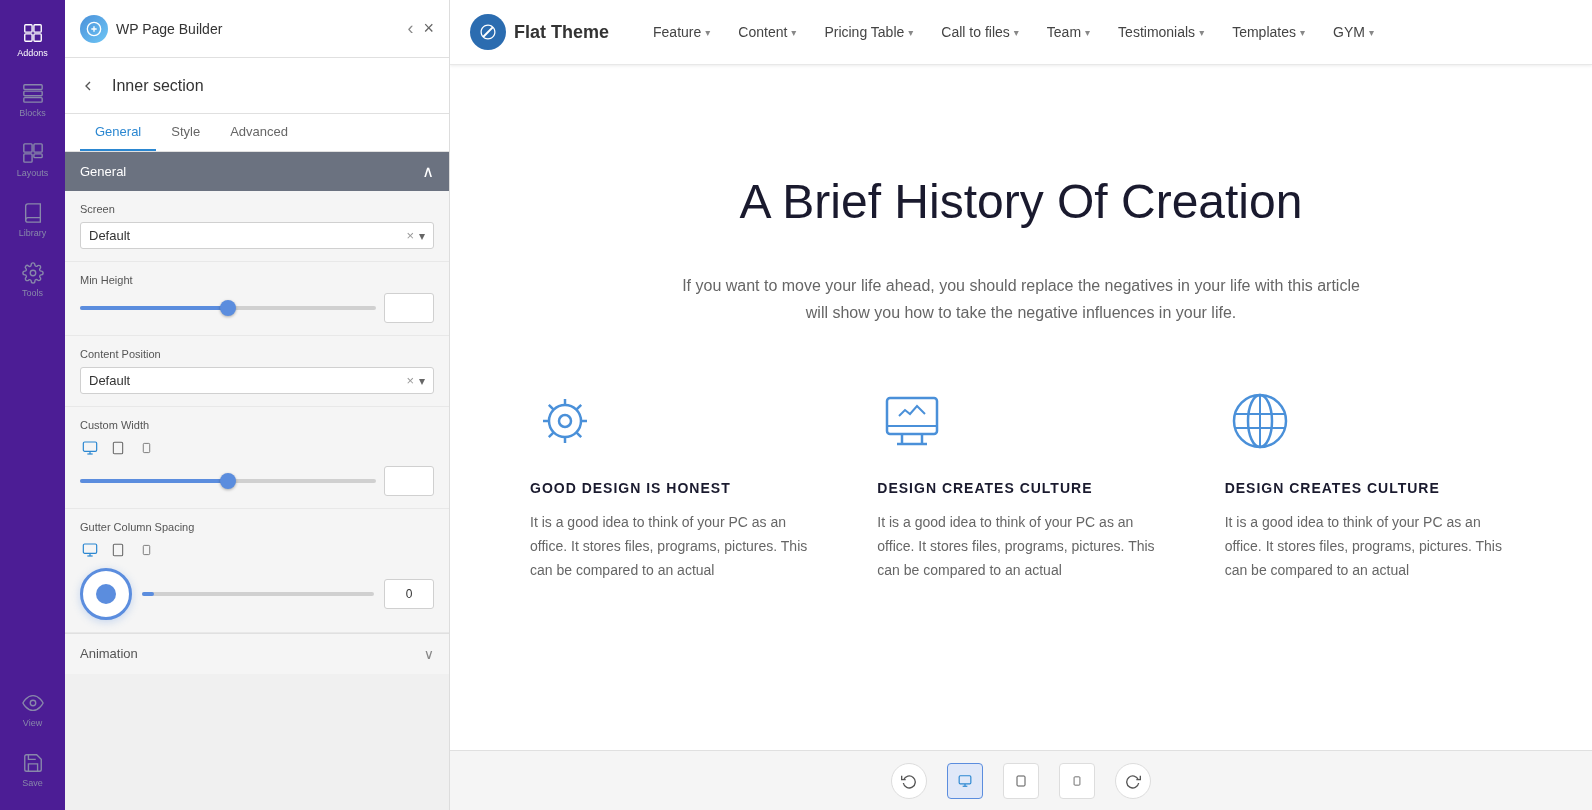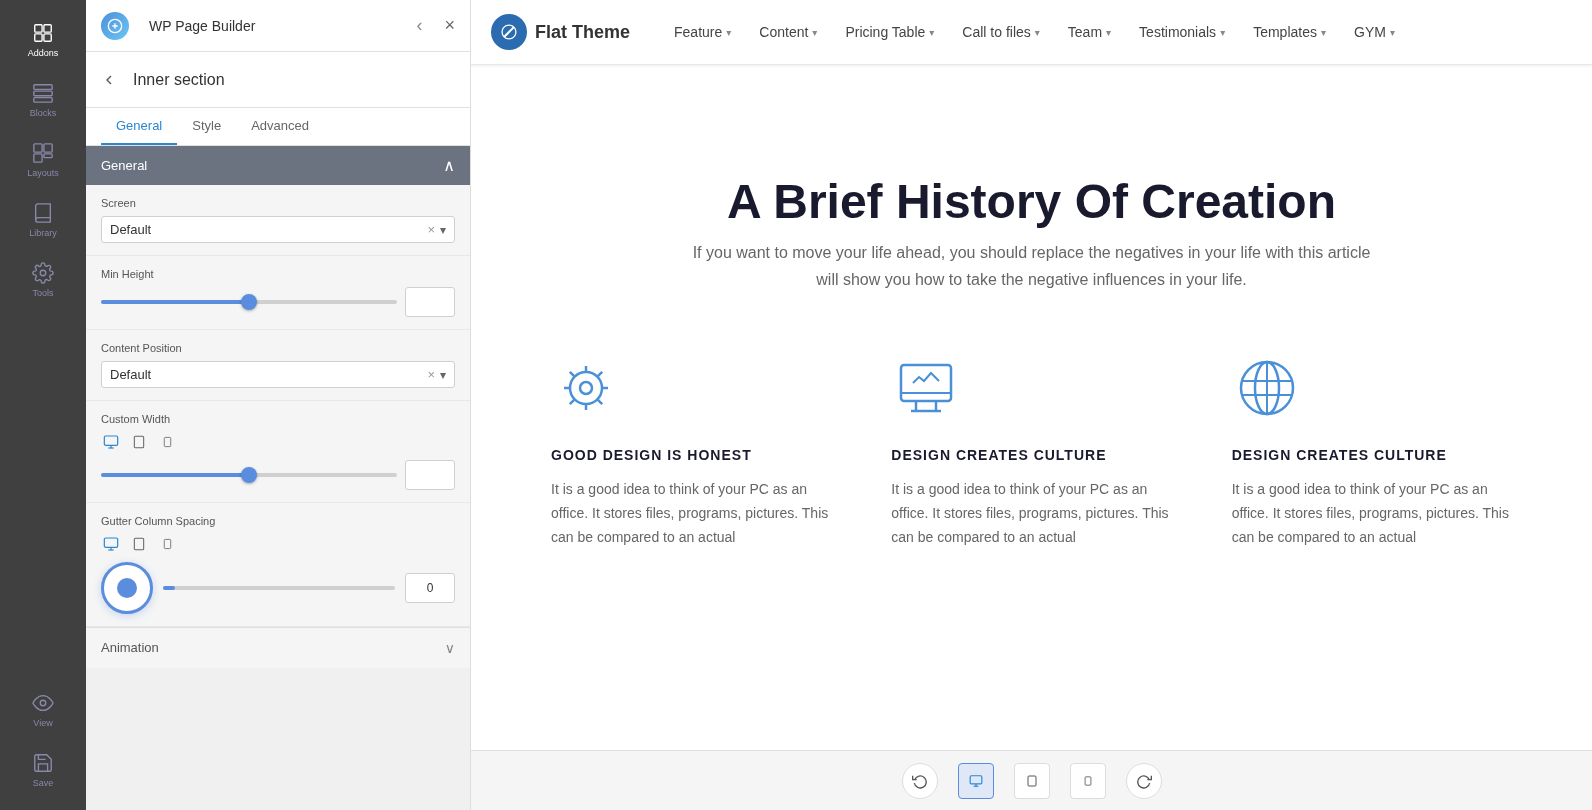--- a/index.html
+++ b/index.html
@@ -1,21 +1,21 @@
 <!DOCTYPE html>
 <html><head>
   <meta charset="utf-8">
   <style>
     * { box-sizing: border-box; margin: 0; padding: 0; }
     body { font-family: -apple-system, BlinkMacSystemFont, 'Segoe UI', sans-serif; display: flex; height: 810px; overflow: hidden; background: #fff; }
 
     
     .icon-sidebar {
-      width: 86px;
-      background: #404040;
+      width: 65px;
+      background: #4c1d95;
       display: flex;
       flex-direction: column;
       align-items: center;
       padding: 10px 0;
       gap: 0;
       z-index: 10;
     }
     .sidebar-icon-item {
       width: 100%;
       display: flex;
@@ -308,23 +308,23 @@
       flex: 1;
       overflow-y: auto;
       padding: 60px 80px 80px;
       background: #fff;
     }
 
     
     .hero-title {
       text-align: center;
       font-size: 48px;
-      font-weight: 700;
+      font-weight: 400;
       color: #1a1a2e;
-      margin-bottom: 8px;
+      margin-bottom: 41px;
       line-height: 1.2;
     }
     .hero-subtitle {
       text-align: center;
       font-size: 16px;
       color: #666;
       max-width: 700px;
       margin: 0 auto 60px;
       line-height: 1.7;
     }
@@ -394,26 +394,25 @@
       cursor: pointer;
       color: #555;
       font-size: 16px;
     }
     .bottom-device-btn.active { background: #e0e8f8; border-color: #5b8dde; color: #2b87d1; }
 
     
     .wp-header {
       background: #fff;
       border-bottom: 1px solid #e0e0e0;
-      height: 52px;
+      height: 58px;
       display: flex;
       align-items: center;
       justify-content: center;
       padding: 0 15px;
-      gap: 12px;
     }
     .wp-header-title {
       font-size: 14px;
       color: #333;
       font-weight: 500;
     }
     .wp-header-close {
       background: none;
       border: none;
       font-size: 18px;

